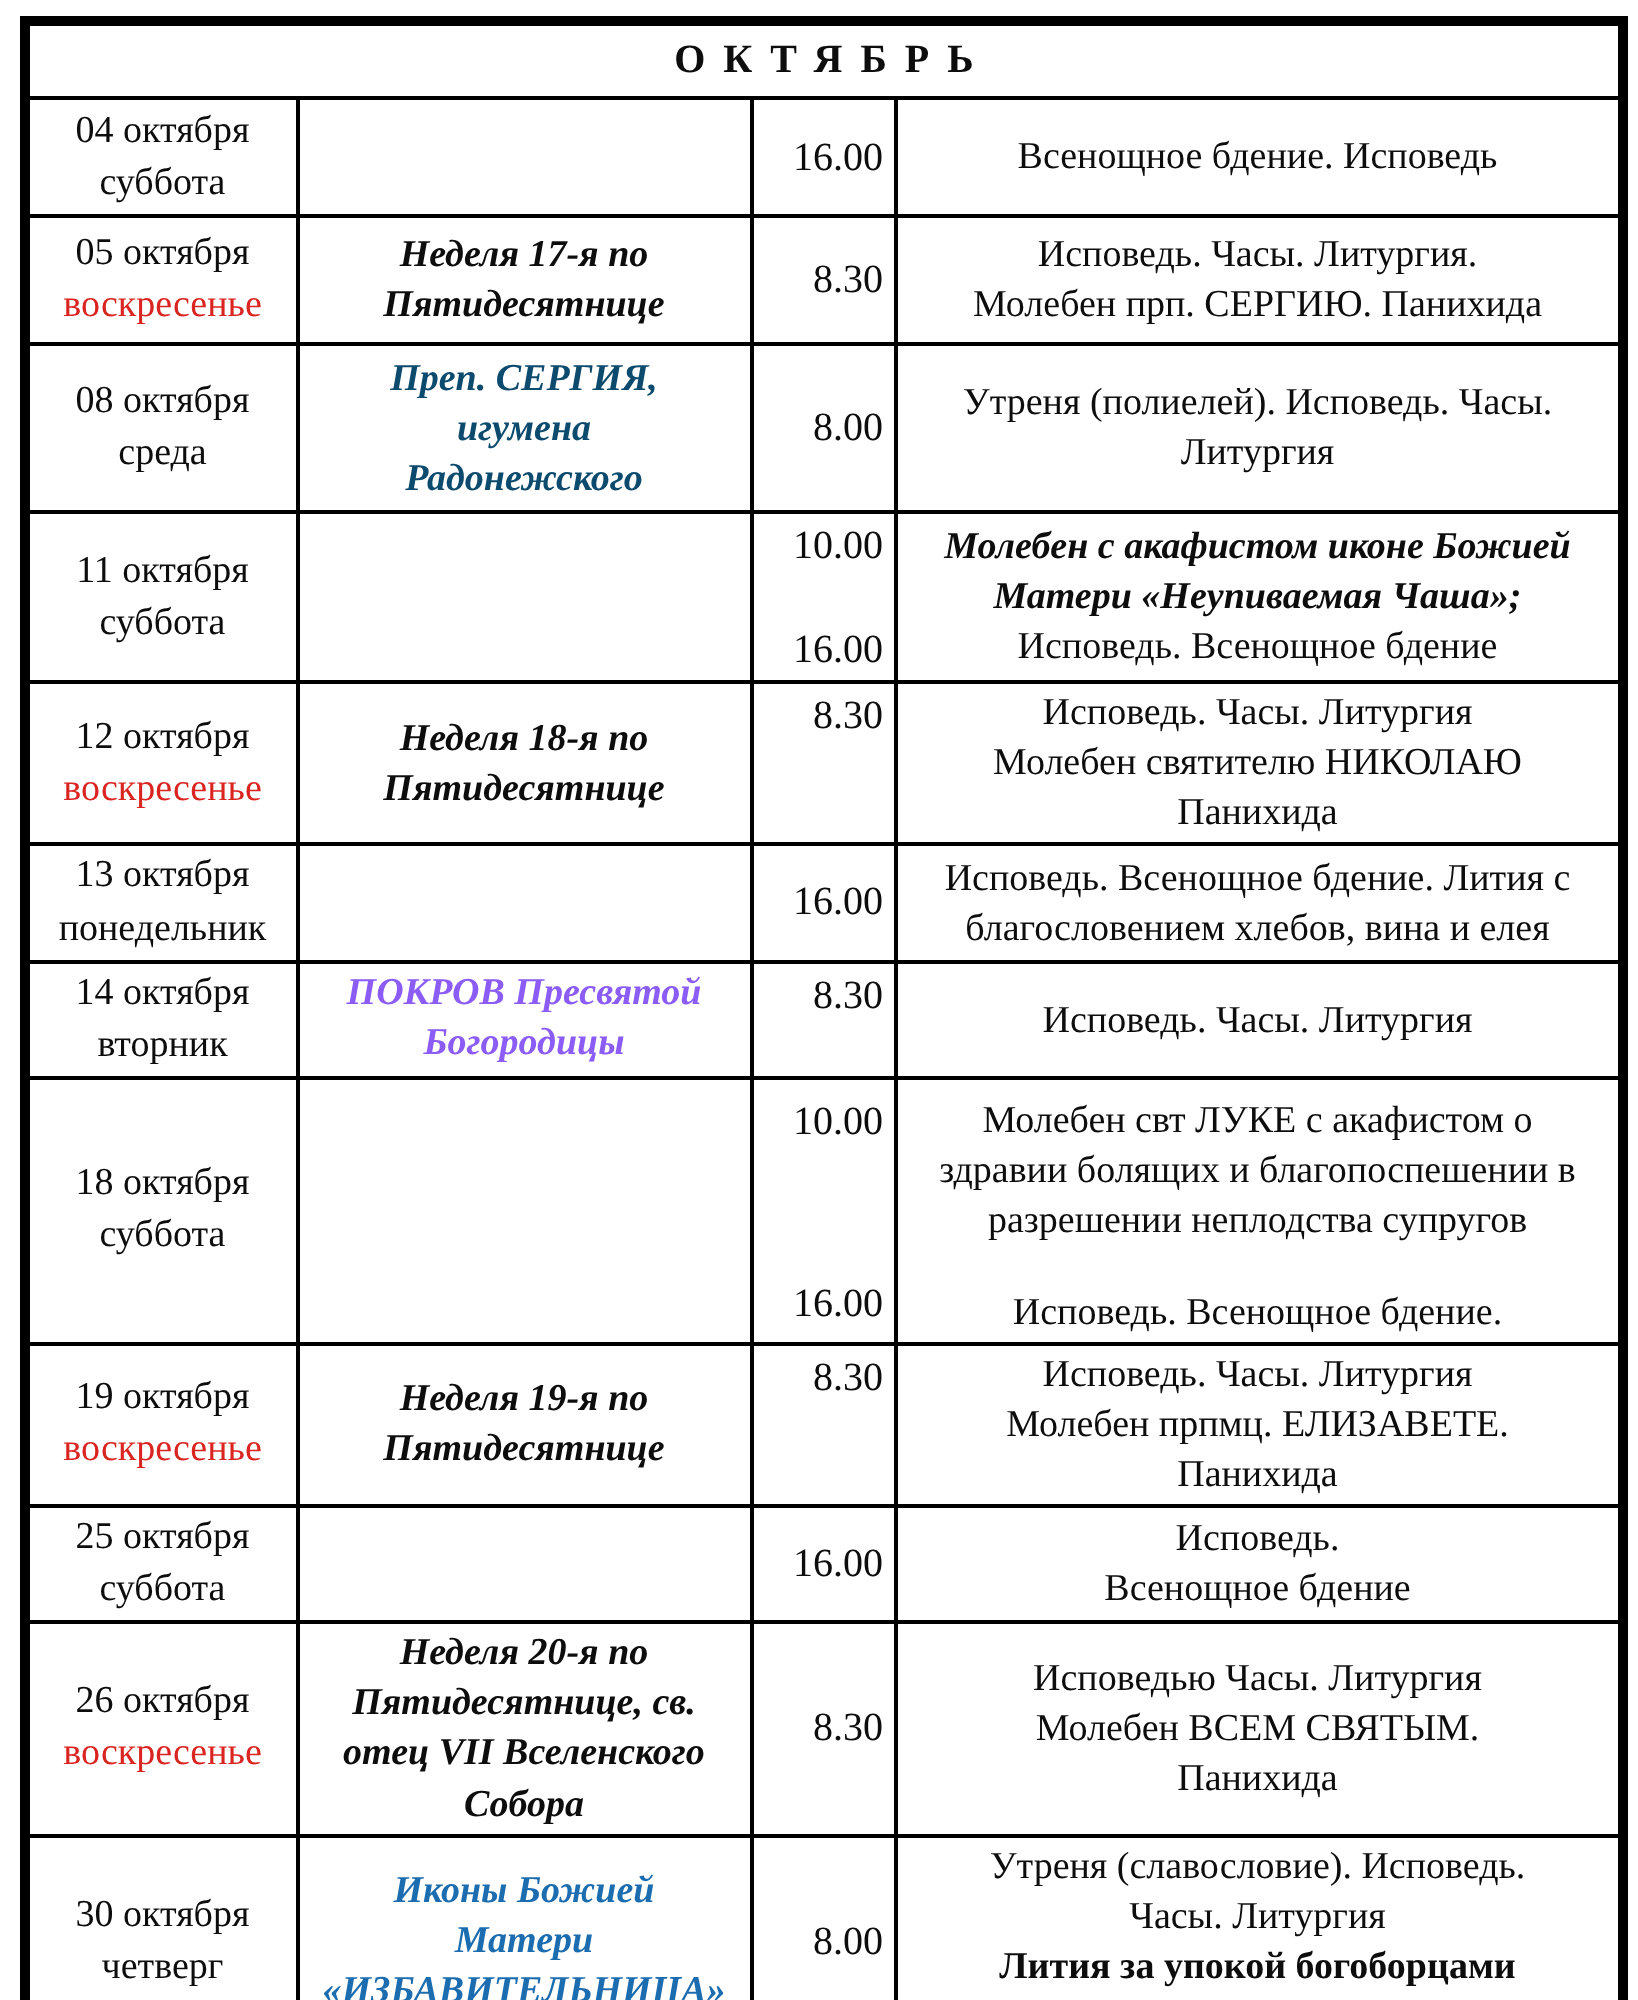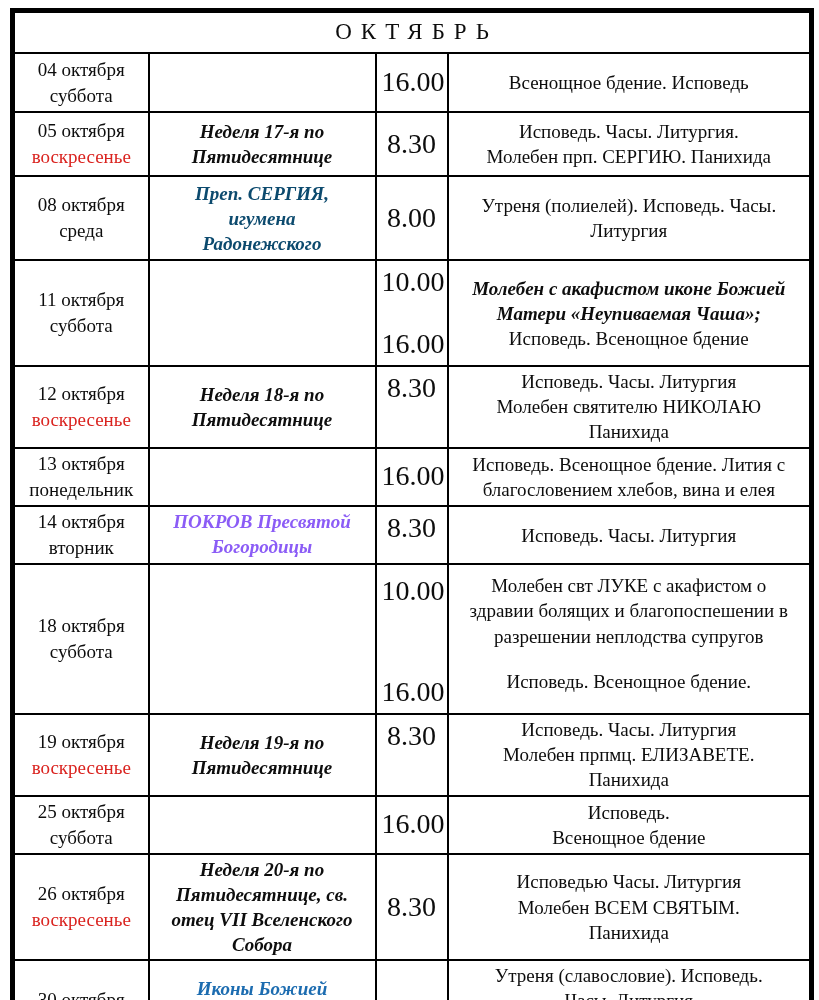--- a/index.html
+++ b/index.html
@@ -19,32 +19,32 @@
   td,th{
     border:2px solid #000;
     padding:2px 5px;
     text-align:center;
     vertical-align:middle;
     font-size:19px;
     line-height:1.32;
     overflow:hidden;
   }
   th.title-cell{
-    font-size:23px;
-    font-weight:normal;
+    font-size:20px;
+    font-weight:bold;
     letter-spacing:9px;
     padding:4px 0 5px 9px;
   }
   .date-cell div{line-height:1.38;}
   .feast{
     font-weight:bold;
     font-style:italic;
     white-space:pre-line;
   }
-  .time{font-size:28px;}
+  .time{font-size:20px;text-align:right;}
   .desc{white-space:pre-line;}
   .bold-italic{font-weight:bold;font-style:italic;}
   .bold{font-weight:bold;}
   .top-align{vertical-align:top;}
   .pt2{padding-top:3px;}
   .pt6{padding-top:8px;}
   .gap-one{margin-top:25px;}
   .gap-three{margin-top:64px;}
   .desc-gap{margin-top:20px;}
   

